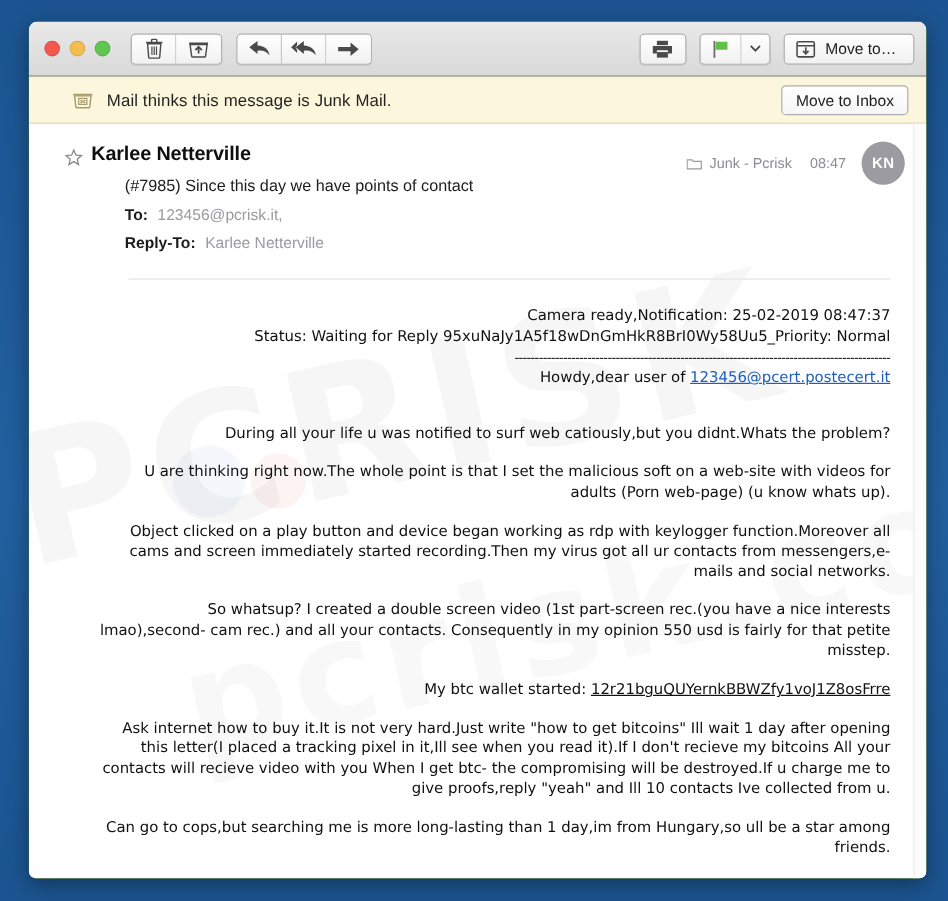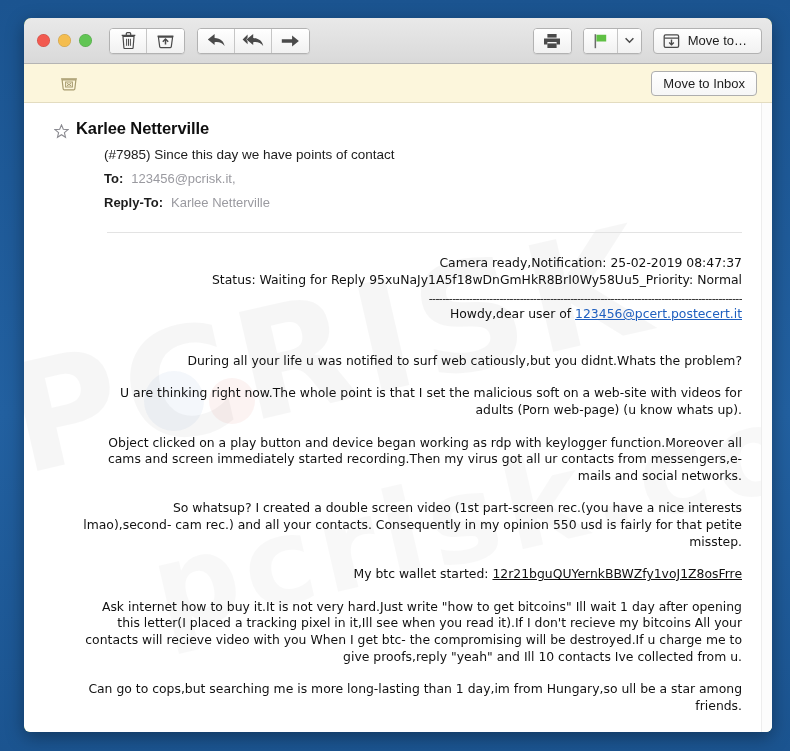--- a/index.html
+++ b/index.html
@@ -380,20 +380,21 @@
 
   <div id="junk-banner">
     <span class="seg-icon">
       <svg width="18" height="17" viewBox="0 0 18 17">
         <path d="M2.1 4.9h13.8l-1.1 9.1a1 1 0 0 1-1 0.85H4.2a1 1 0 0 1-1-0.85L2.1 4.9z" fill="none" stroke="#a79b6e" stroke-width="1.2"></path>
         <path d="M1.1 3.9h15.8" stroke="#a79b6e" stroke-width="1.4"></path>
         <rect x="5.6" y="7" width="6.8" height="5" fill="none" stroke="#a79b6e" stroke-width="1"></rect>
         <path d="M6.9 8.3l4.2 2.5M11.1 8.3l-4.2 2.5" stroke="#a79b6e" stroke-width="1"></path>
       </svg>
     </span>
+    <span class="junk-text">Mail thinks this message is Junk Mail.</span>
     <div id="move-to-inbox-button">
       <span>Move to Inbox</span>
     </div>
   </div>
 
   <div id="message-scroll">
 
     <div id="watermark">
       <div class="wm-text">PCRISK</div>
       <div class="wm-text two">pcrisk.com</div>
@@ -408,20 +409,32 @@
         <span id="star-icon">
           <svg width="15" height="15" viewBox="0 0 15 15">
             <path d="M7.5 0.9 9.3 5.3 14 5.6 10.4 8.6 11.5 13.2 7.5 10.7 3.5 13.2 4.6 8.6 1 5.6 5.7 5.3z" fill="none" stroke="#8a8a90" stroke-width="1.1"></path>
           </svg>
         </span>
 
         <div class="sender-row">
           <div id="sender-name">Karlee Netterville</div>
         </div>
 
+        <div id="header-meta">
+          <span id="mailbox-label">
+            <span class="seg-icon">
+              <svg width="13" height="11" viewBox="0 0 13 11">
+                <path d="M0.6 2.2h4.1l1 1.2h6.7v6.4H0.6z" fill="none" stroke="#9a9aa0" stroke-width="1"></path>
+              </svg>
+            </span>
+            <span>Junk - Pcrisk</span>
+          </span>
+          <span id="msg-time">08:47</span>
+          <div id="avatar">KN</div>
+        </div>
 
         <div id="subject-line">(#7985) Since this day we have points of contact</div>
 
         <div class="recipient-row">
           <span class="rlabel">To:</span>
           <span class="rvalue">123456@pcrisk.it,</span>
         </div>
 
         <div class="recipient-row">
           <span class="rlabel">Reply-To:</span>

